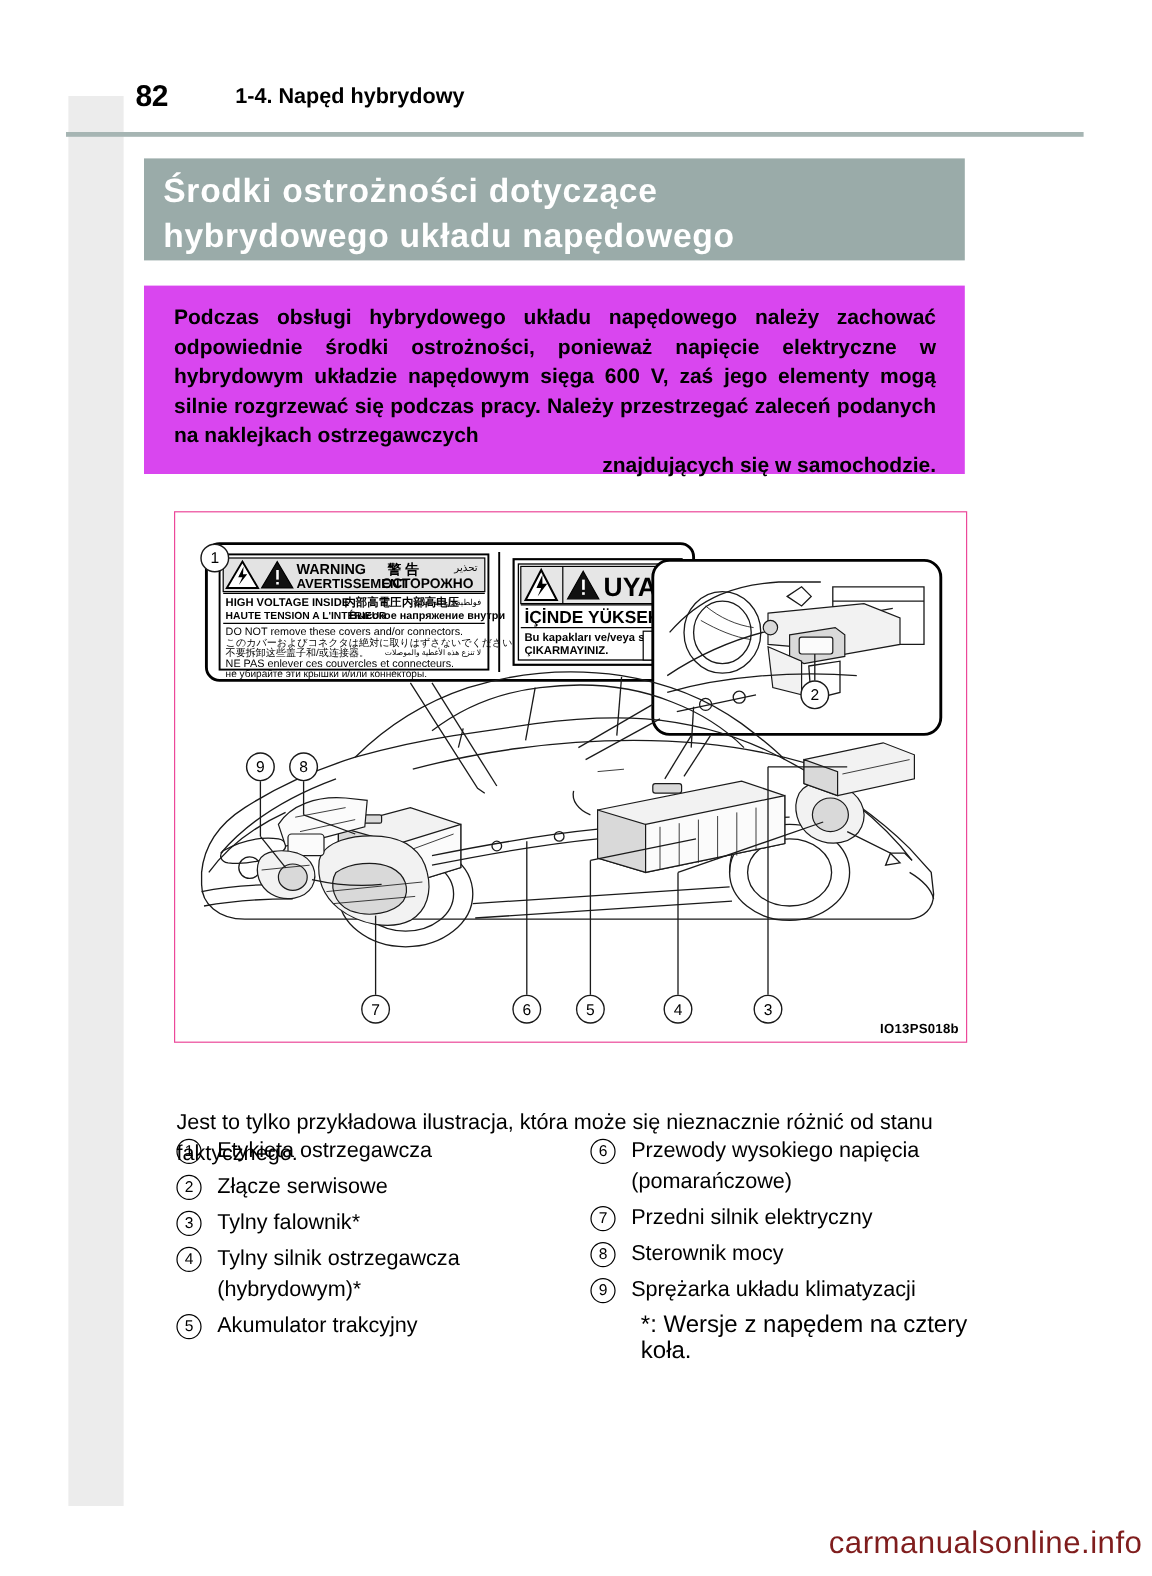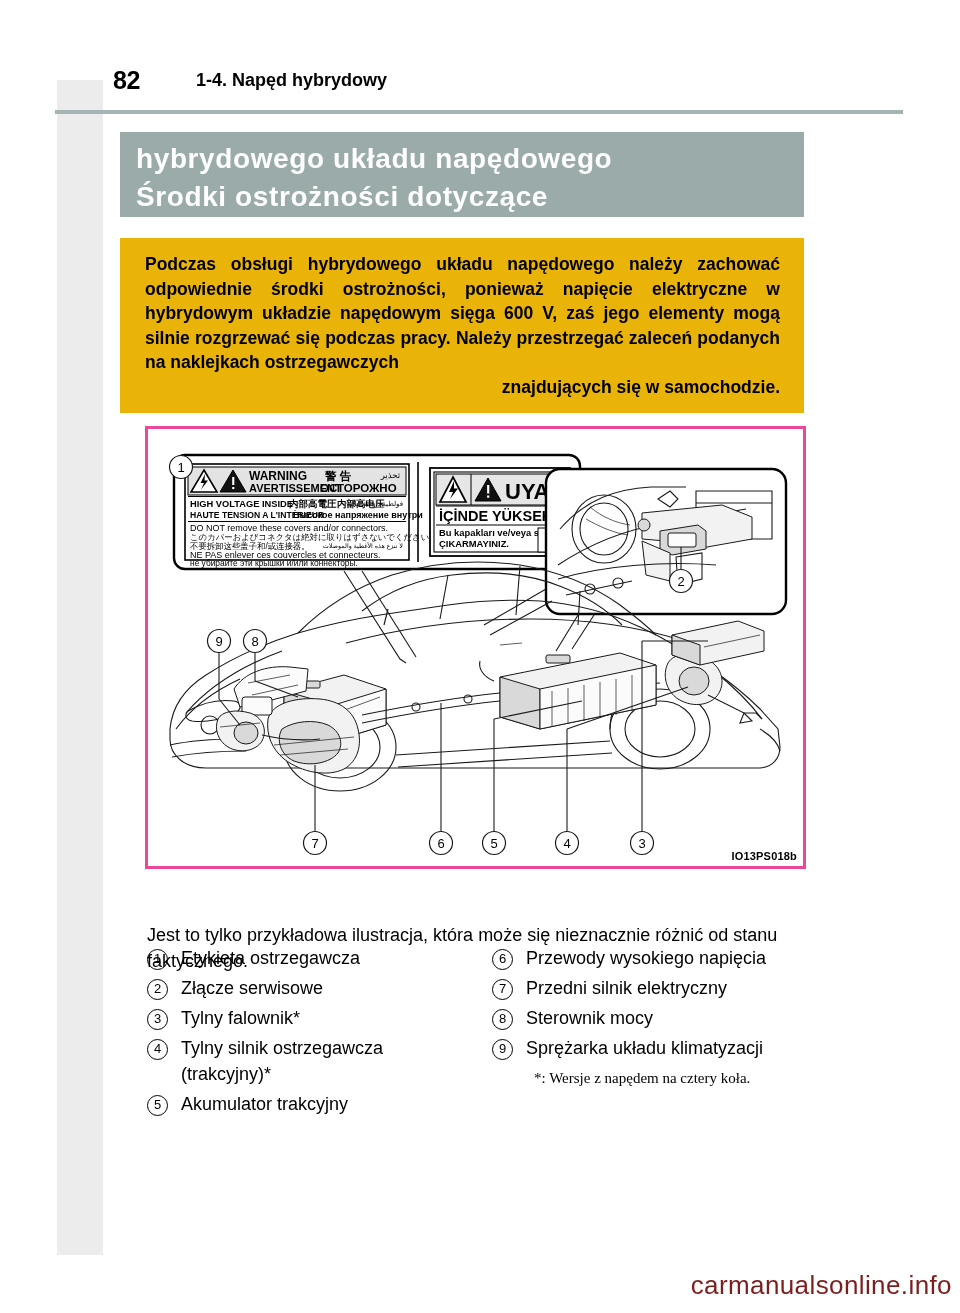--- a/index.html
+++ b/index.html
@@ -76,42 +76,42 @@
     letter-spacing: 0.6px;
     white-space: nowrap;
   }
 
   
   .lead-box {
     position: absolute;
     left: 120px;
     top: 238px;
     width: 684px;
-    height: 175px;
-    background: #eab308;
+    height: 157px;
+    background: #d946ef;
     box-sizing: border-box;
     padding: 14px 24px 0 25px;
   }
   .lead-text {
     font-size: 17.5px;
     font-weight: bold;
     line-height: 24.5px;
     text-align: justify;
     text-justify: inter-word;
   }
   .lead-text .last-line { display: block; text-align: right; }
 
   
   .figure-frame {
     position: absolute;
     left: 145px;
     top: 426px;
     width: 661px;
     height: 443px;
-    border: 3px solid #ec4899;
+    border: 1px solid #ec4899;
     background: #ffffff;
     box-sizing: border-box;
   }
   .figure-code {
     position: absolute;
     right: 6px;
     bottom: 4px;
     font-size: 11px;
     font-weight: bold;
     letter-spacing: 0.2px;
@@ -161,23 +161,22 @@
     border-radius: 50%;
     font-size: 13px;
     line-height: 17px;
     text-align: center;
     font-family: "Liberation Sans", sans-serif;
   }
   .legend-sub { display: block; }
   .legend-note {
     margin-top: 6px;
     padding-left: 44px;
-    font-size: 15px;
+    font-size: 20px;
     line-height: 22px;
-    font-family: Liberation Serif, serif;
   }
 
   
   .watermark {
     position: absolute;
     right: 8px;
     bottom: 12px;
     font-size: 26px;
     color: #7f1d1d;
     letter-spacing: 0.4px;
@@ -191,22 +190,22 @@
 
 <div class="side-strip"></div>
 
 <div class="page-header">
   <div class="page-number">82</div>
   <div class="header-section">1-4. Napęd hybrydowy</div>
 </div>
 <div class="header-rule"></div>
 
 <div class="title-banner">
+  <div class="title-line">Środki ostrożności dotyczące</div>
   <div class="title-line">hybrydowego układu napędowego</div>
-  <div class="title-line">Środki ostrożności dotyczące</div>
 </div>
 
 <div class="lead-box">
   <div class="lead-text">
     <span>Podczas obsługi hybrydowego układu napędowego należy zachować odpowiednie środki ostrożności, ponieważ napięcie elektryczne w hybrydowym układzie napędowym sięga 600 V, zaś jego elementy mogą silnie rozgrzewać się podczas pracy. Należy przestrzegać zaleceń podanych na naklejkach ostrzegawczych</span>
     <span class="last-line">znajdujących się w samochodzie.</span>
   </div>
 </div>
 
 <div class="figure-frame">
@@ -542,32 +541,33 @@
       <span class="legend-marker">2</span>
       <span>Złącze serwisowe</span>
     </div>
     <div class="legend-item">
       <span class="legend-marker">3</span>
       <span>Tylny falownik*</span>
     </div>
     <div class="legend-item">
       <span class="legend-marker">4</span>
       <span>Tylny silnik ostrzegawcza</span>
-      <span class="legend-sub">(trakcyjny)*</span>
+      <span class="legend-sub">(hybrydowym)*</span>
     </div>
     <div class="legend-item">
       <span class="legend-marker">5</span>
       <span>Akumulator trakcyjny</span>
     </div>
   </div>
 
   <div class="legend-col right">
     <div class="legend-item">
       <span class="legend-marker">6</span>
       <span>Przewody wysokiego napięcia</span>
+      <span class="legend-sub">(pomarańczowe)</span>
     </div>
     <div class="legend-item">
       <span class="legend-marker">7</span>
       <span>Przedni silnik elektryczny</span>
     </div>
     <div class="legend-item">
       <span class="legend-marker">8</span>
       <span>Sterownik mocy</span>
     </div>
     <div class="legend-item">

